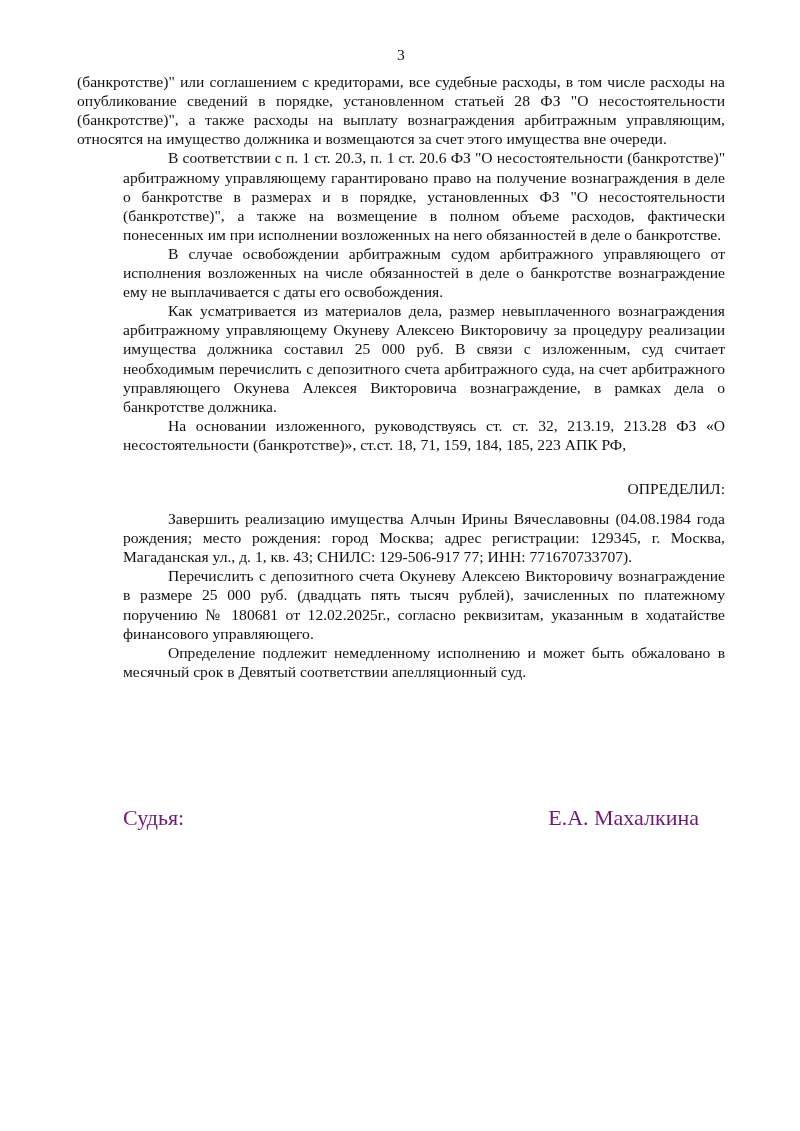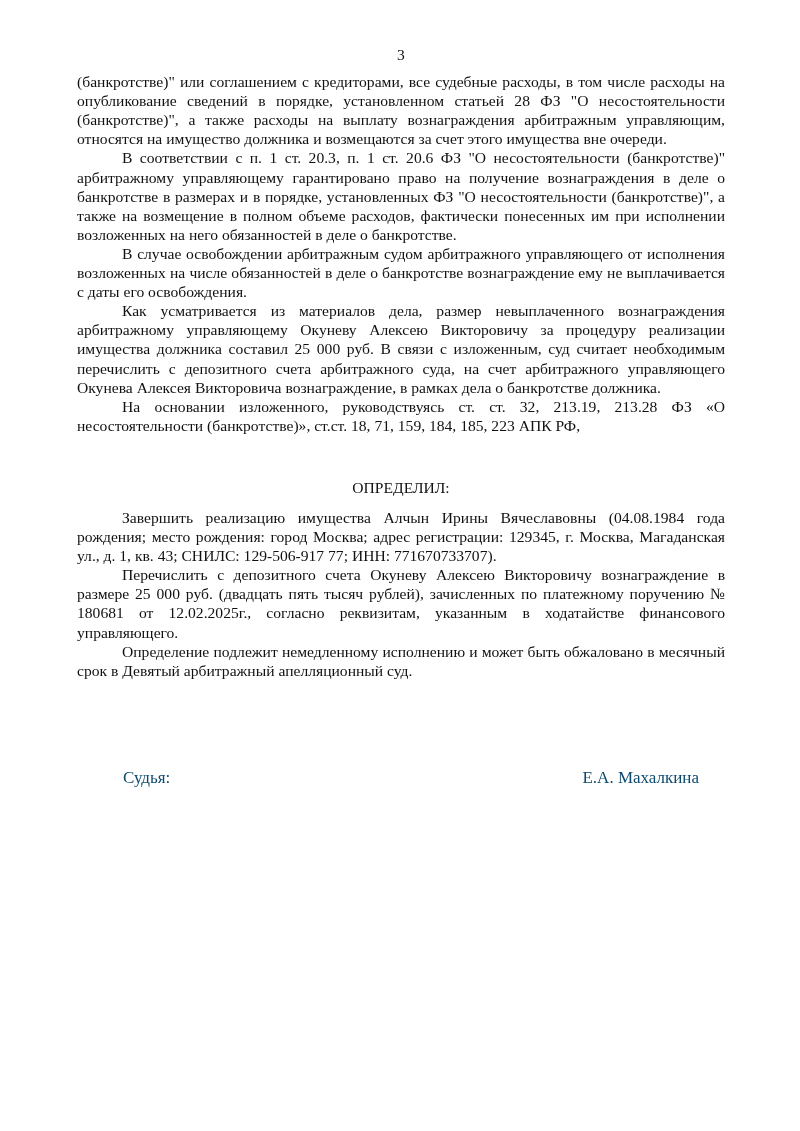--- a/index.html
+++ b/index.html
@@ -4,27 +4,27 @@
 <style>
   html, body { margin: 0; padding: 0; background: #ffffff; }
   body { width: 800px; height: 1131px; position: relative; overflow: hidden; }
   .page {
     position: absolute; left: 77px; top: 45px; width: 648px;
     font-family: "Liberation Serif", serif; font-size: 15.6px; line-height: 19.1px;
     color: #111111;
   }
   .page-number { text-align: center; margin-bottom: 8px; font-size: 15.6px; }
   p { margin: 0; text-align: justify; }
-  p.indent { text-indent: 45px; }
-  .section-heading { text-align: center; margin-top: 43px; margin-bottom: 11px; }
+  p.indent { text-indent: 45px; margin-left: 46px; }
+  .section-heading { text-align: right; margin-top: 25px; margin-bottom: 11px; }
   .decision p.indent { text-indent: 45px; }
   .signature {
-    position: absolute; left: 123px; top: 768px; width: 576px;
-    font-family: "Liberation Serif", serif; font-size: 17px; line-height: 19px;
-    color: #0c4a6e; display: flex; justify-content: space-between;
+    position: absolute; left: 123px; top: 808px; width: 576px;
+    font-family: "Liberation Serif", serif; font-size: 22px; line-height: 19px;
+    color: #701a75; display: flex; justify-content: space-between;
   }
 </style>
 </head>
 <body>
 
 <div class="page">
   <div class="page-number">3</div>
 
   <div>
     <p>(банкротстве)" или соглашением с кредиторами, все судебные расходы, в том числе расходы на опубликование сведений в порядке, установленном статьей 28 ФЗ "О несостоятельности (банкротстве)", а также расходы на выплату вознаграждения арбитражным управляющим, относятся на имущество должника и возмещаются за счет этого имущества вне очереди.</p>
@@ -32,20 +32,20 @@
     <p class="indent">В случае  освобождении арбитражным судом  арбитражного управляющего от исполнения возложенных на числе обязанностей в деле о банкротстве  вознаграждение ему не выплачивается с даты его освобождения.</p>
     <p class="indent">Как усматривается из материалов дела, размер невыплаченного вознаграждения арбитражному управляющему Окуневу Алексею Викторовичу за процедуру реализации имущества должника составил 25 000 руб. В связи с изложенным, суд считает необходимым перечислить с депозитного счета арбитражного суда, на счет арбитражного управляющего Окунева Алексея Викторовича вознаграждение, в рамках дела о банкротстве должника.</p>
     <p class="indent">На основании изложенного, руководствуясь ст. ст. 32, 213.19, 213.28 ФЗ «О несостоятельности (банкротстве)», ст.ст. 18, 71, 159, 184, 185, 223 АПК РФ,</p>
   </div>
 
   <div class="section-heading">ОПРЕДЕЛИЛ:</div>
 
   <div class="decision">
     <p class="indent">Завершить реализацию имущества Алчын Ирины Вячеславовны (04.08.1984 года рождения; место рождения: город Москва; адрес регистрации: 129345, г. Москва, Магаданская ул., д. 1, кв. 43; СНИЛС: 129-506-917 77; ИНН: 771670733707).</p>
     <p class="indent">Перечислить с депозитного счета Окуневу Алексею Викторовичу вознаграждение в размере 25 000 руб. (двадцать пять тысяч рублей), зачисленных по платежному поручению № 180681 от 12.02.2025г., согласно реквизитам, указанным в ходатайстве финансового управляющего.</p>
-    <p class="indent">Определение подлежит немедленному исполнению и может быть обжаловано в месячный срок в Девятый арбитражный апелляционный суд.</p>
+    <p class="indent">Определение подлежит немедленному исполнению и может быть обжаловано в месячный срок в Девятый соответствии апелляционный суд.</p>
   </div>
 </div>
 
 <div class="signature">
   <span>Судья:</span>
   <span>Е.А. Махалкина</span>
 </div>
 
 </body></html>

